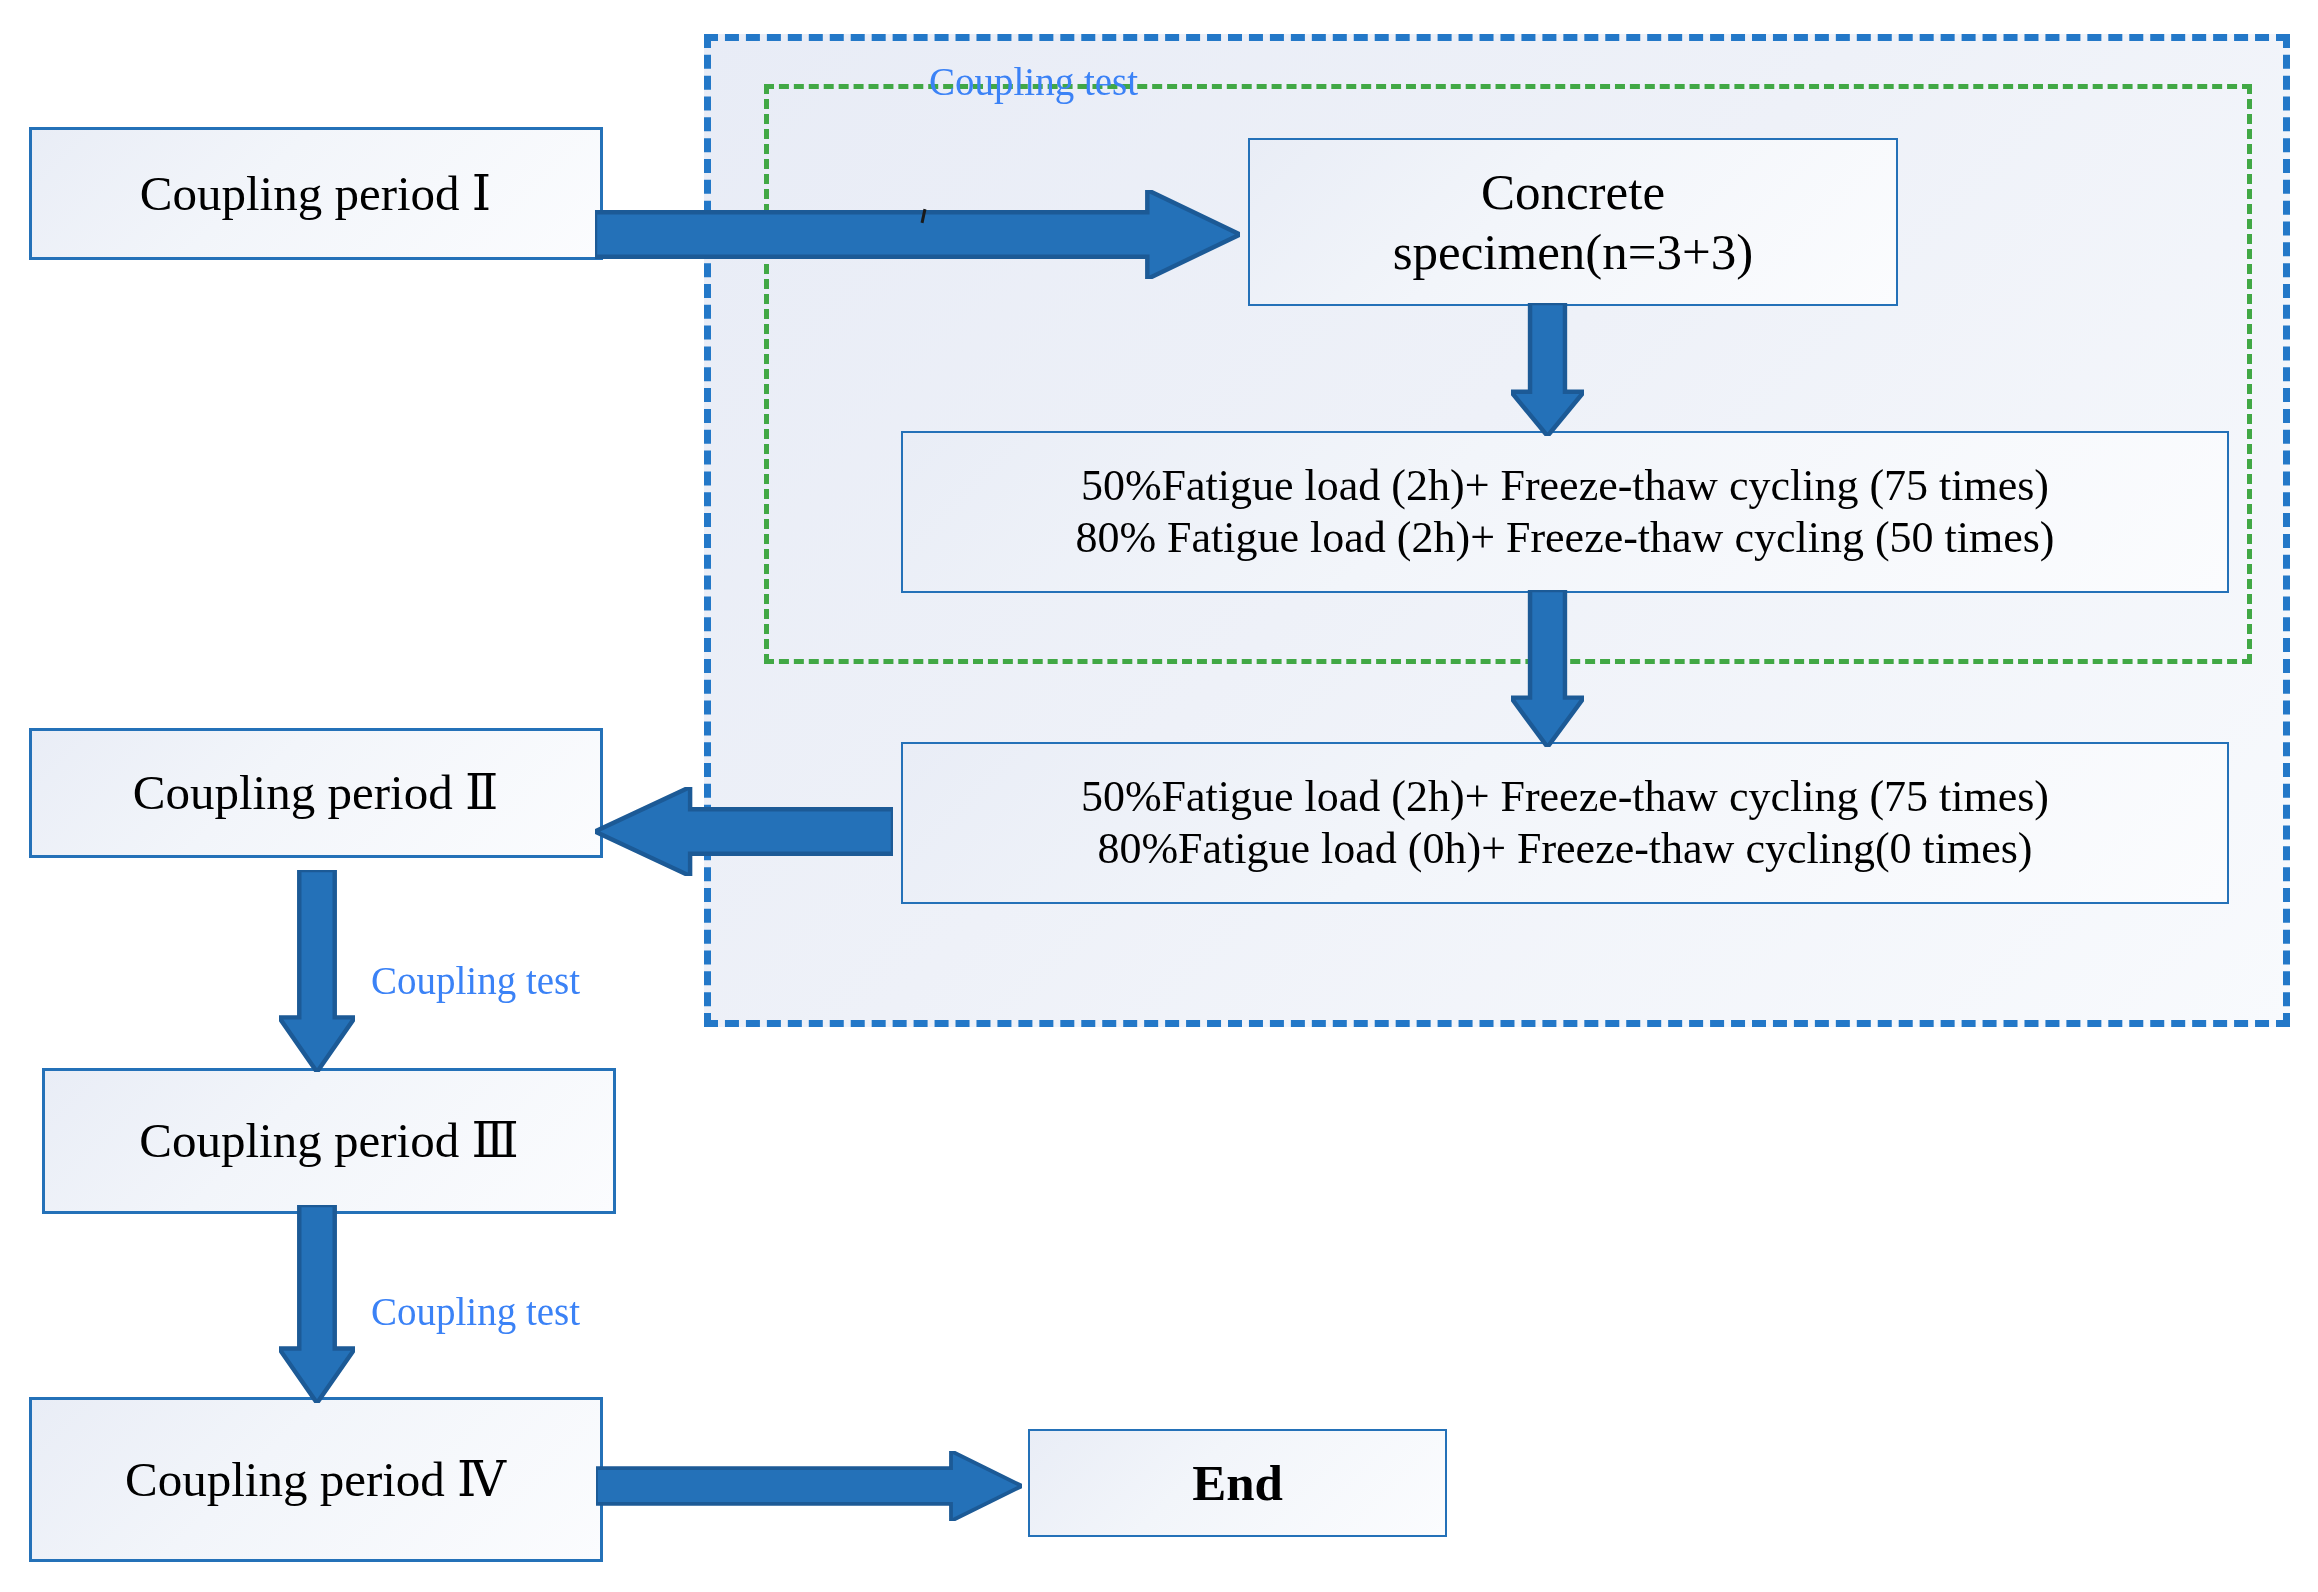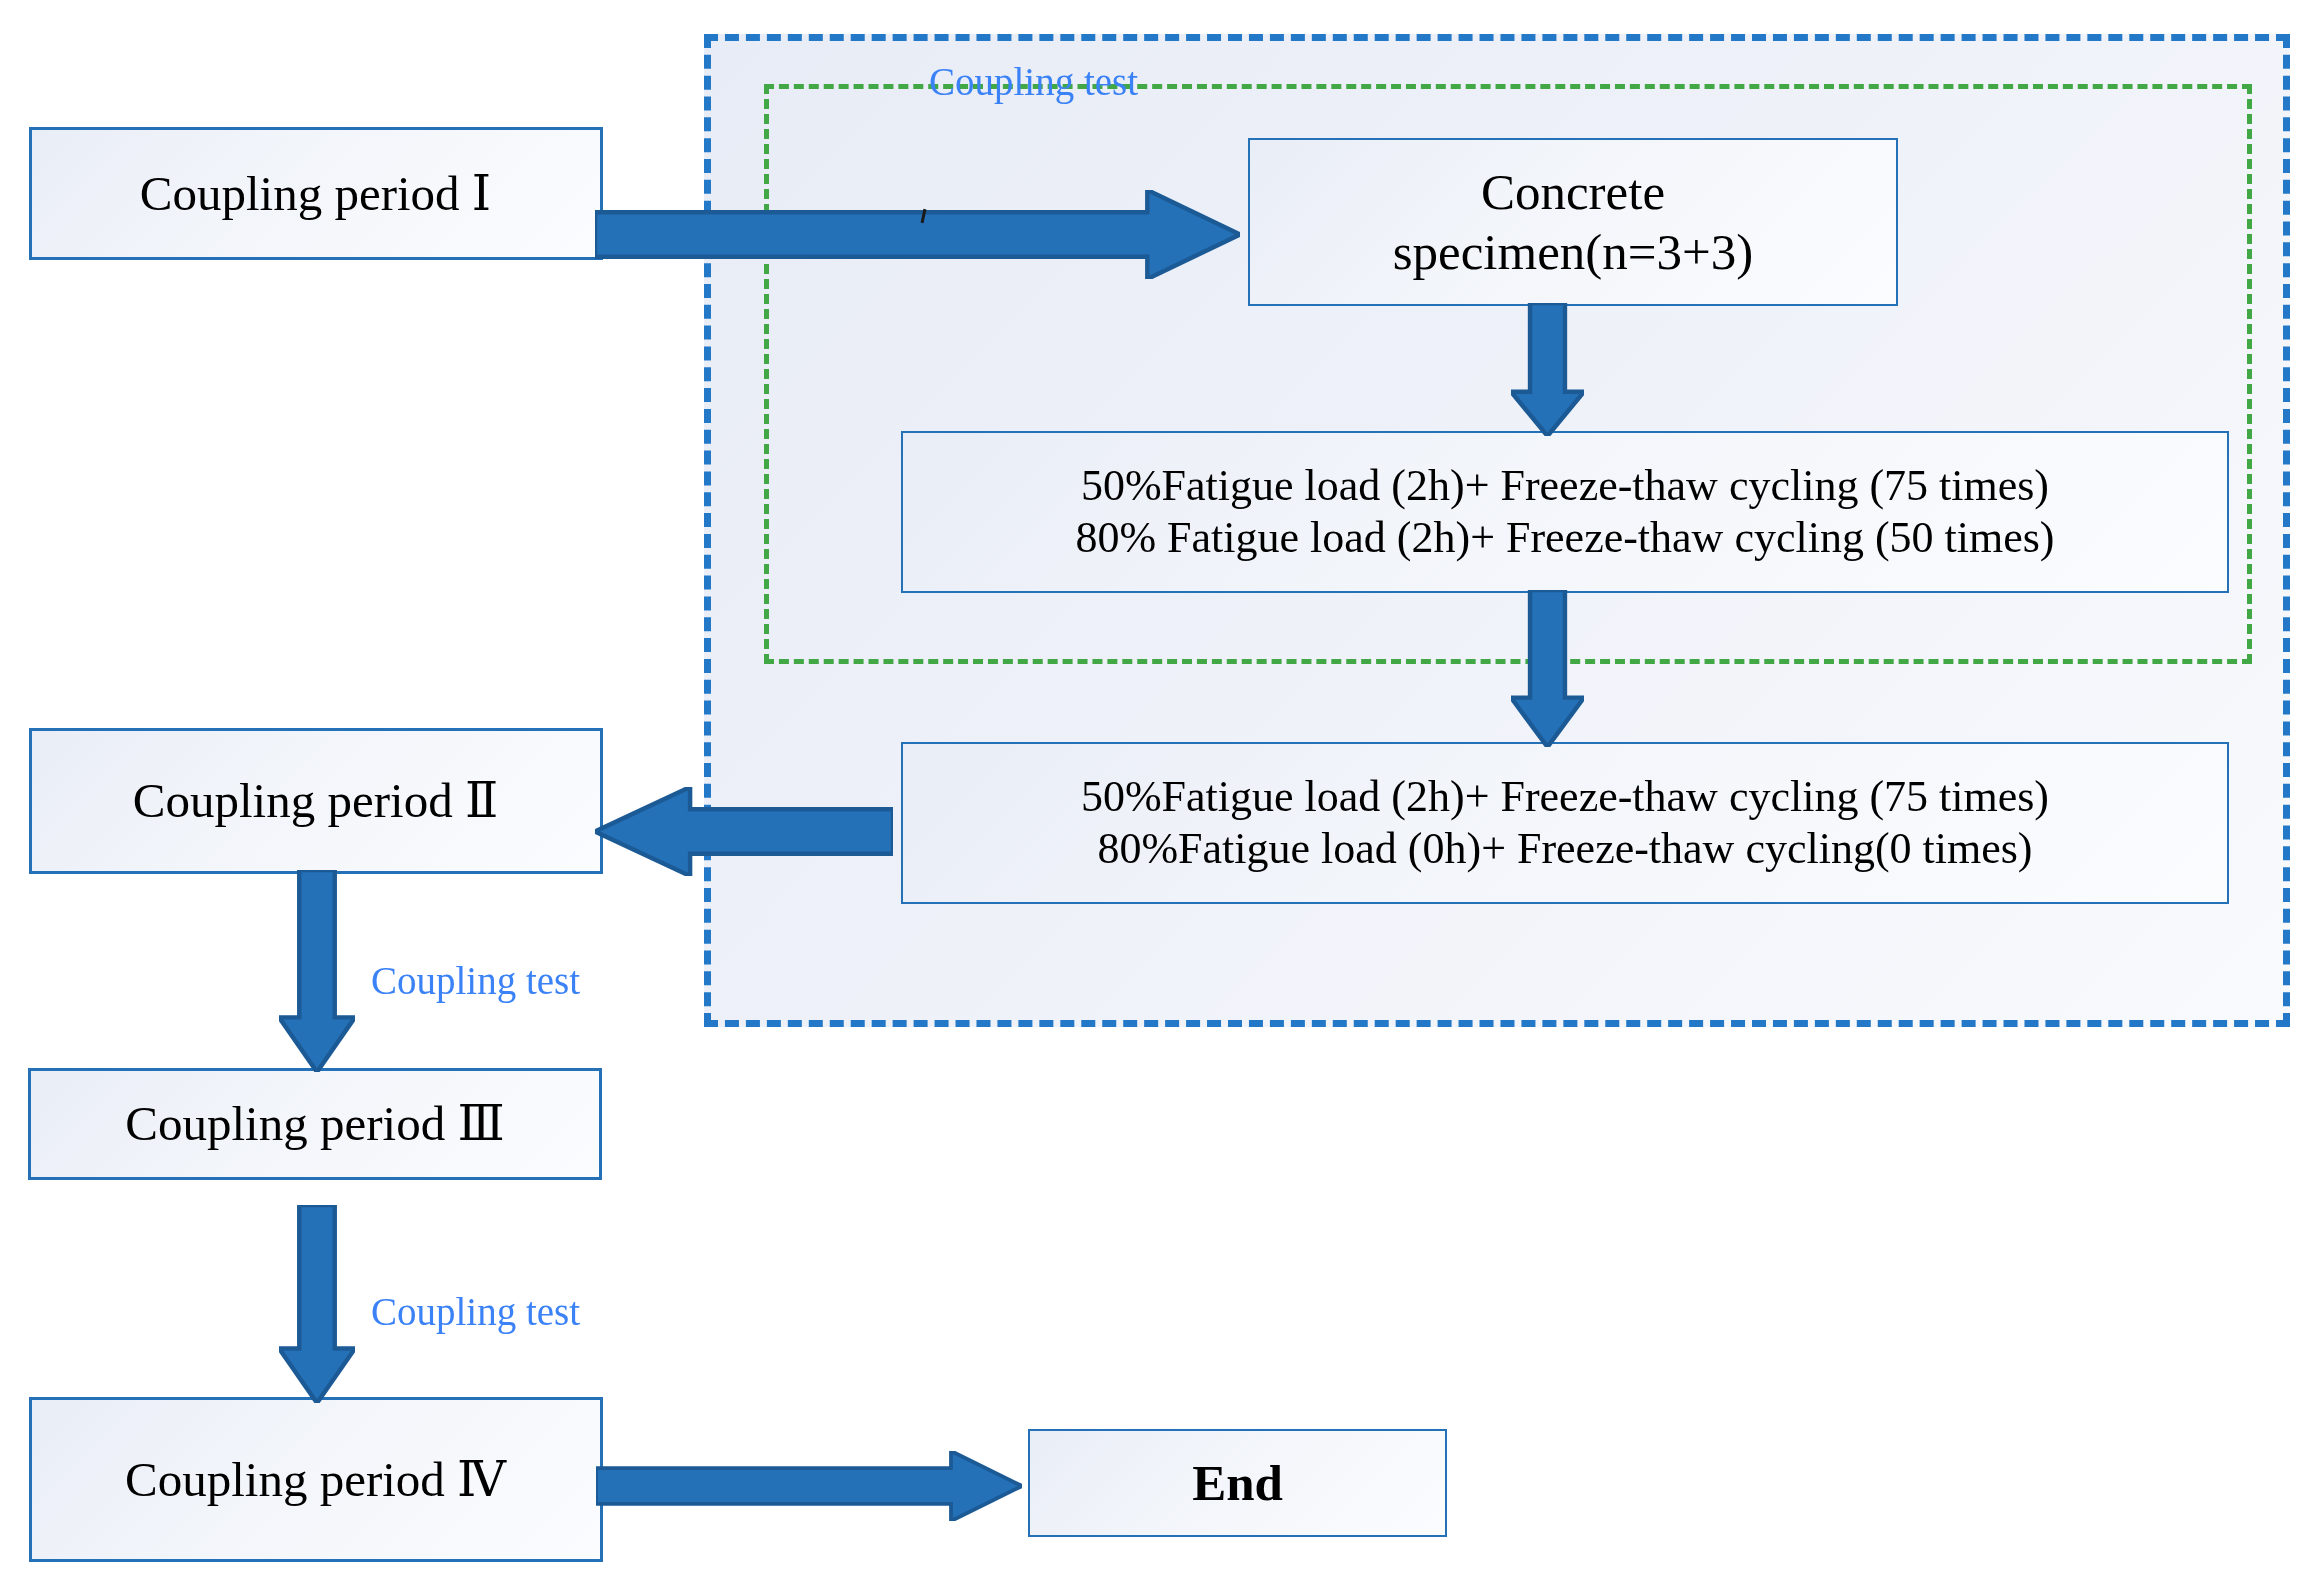--- a/index.html
+++ b/index.html
@@ -79,23 +79,23 @@
 <div id="canvas">
 
   <div class="shade" style="left:704px; top:34px; width:1586px; height:993px;"></div>
 
   <div class="dashed-blue" style="left:704px; top:34px; width:1586px; height:993px;"></div>
 
   <div class="dashed-green" style="left:764px; top:84px; width:1488px; height:580px;"></div>
 
   <div class="node" style="left:28.5px; top:127px; width:574px; height:133px; font-size:49px;">Coupling period  Ⅰ</div>
 
-  <div class="node" style="left:28.5px; top:728px; width:574px; height:146px; font-size:49px;">Coupling period  Ⅱ</div>
+  <div class="node" style="left:28.5px; top:728px; width:574px; height:130px; font-size:49px;">Coupling period  Ⅱ</div>
 
-  <div class="node" style="left:28px; top:1068px; width:574px; height:112px; font-size:49px;">Coupling period  Ⅲ</div>
+  <div class="node" style="left:42px; top:1068px; width:574px; height:146px; font-size:49px;">Coupling period  Ⅲ</div>
 
   <div class="node" style="left:28.5px; top:1397px; width:574px; height:165px; font-size:49px;">Coupling period Ⅳ</div>
 
   <div class="node thin-border" style="left:1236px; top:138px; width:650px; height:168px; font-size:51px;">Concrete
 specimen(n=3+3)</div>
 
   <div class="node thin-border" style="left:889px; top:431px; width:1328px; height:162px; font-size:44px;">50%Fatigue load (2h)+ Freeze-thaw cycling (75 times)
 80% Fatigue load (2h)+ Freeze-thaw cycling (50 times)</div>
 
   <div class="node thin-border" style="left:889px; top:742px; width:1328px; height:162px; font-size:44px;">50%Fatigue load (2h)+ Freeze-thaw cycling (75 times)

